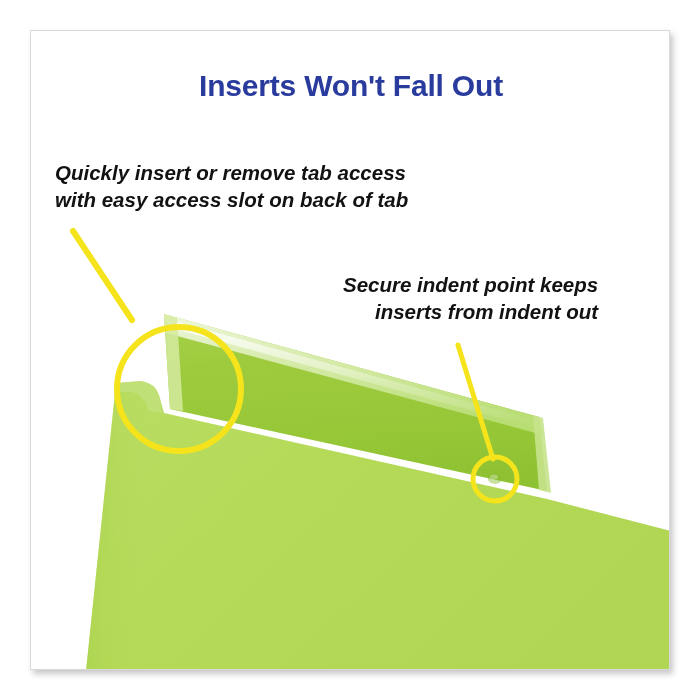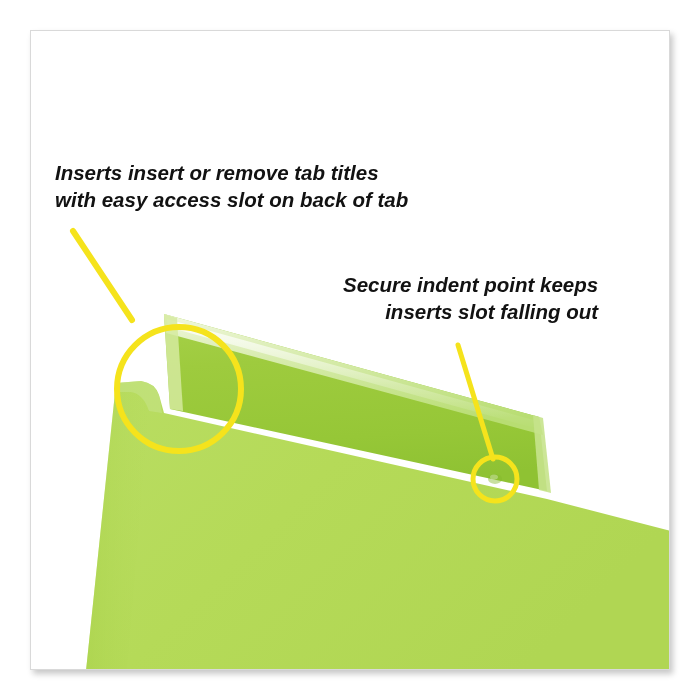--- a/index.html
+++ b/index.html
@@ -225,25 +225,26 @@
       <svg width="640" height="640" viewBox="0 0 640 640" xmlns="http://www.w3.org/2000/svg">
 
         <line x1="42" y1="200" x2="101" y2="289" stroke="#f5e31c" stroke-width="6" stroke-linecap="round"></line>
         <circle cx="148" cy="358" r="62" fill="none" stroke="#f5e31c" stroke-width="6"></circle>
 
         <line x1="427" y1="314" x2="462" y2="428" stroke="#f5e31c" stroke-width="5" stroke-linecap="round"></line>
         <circle cx="464" cy="448" r="22" fill="none" stroke="#f5e31c" stroke-width="5"></circle>
       </svg>
     </div>
 
+    <div class="headline">Inserts Won't Fall Out</div>
 
     <div class="caption caption-left">
-      <span class="line">Inserts insert or remove tab titles</span>
+      <span class="line">Quickly insert or remove tab access</span>
       <span class="line">with easy access slot on back of tab</span>
     </div>
 
     <div class="caption caption-right">
       <span class="line">Secure indent point keeps</span>
-      <span class="line">inserts slot falling out</span>
+      <span class="line">inserts from indent out</span>
     </div>
 
   </div>
 </div>
 
 </body></html>

